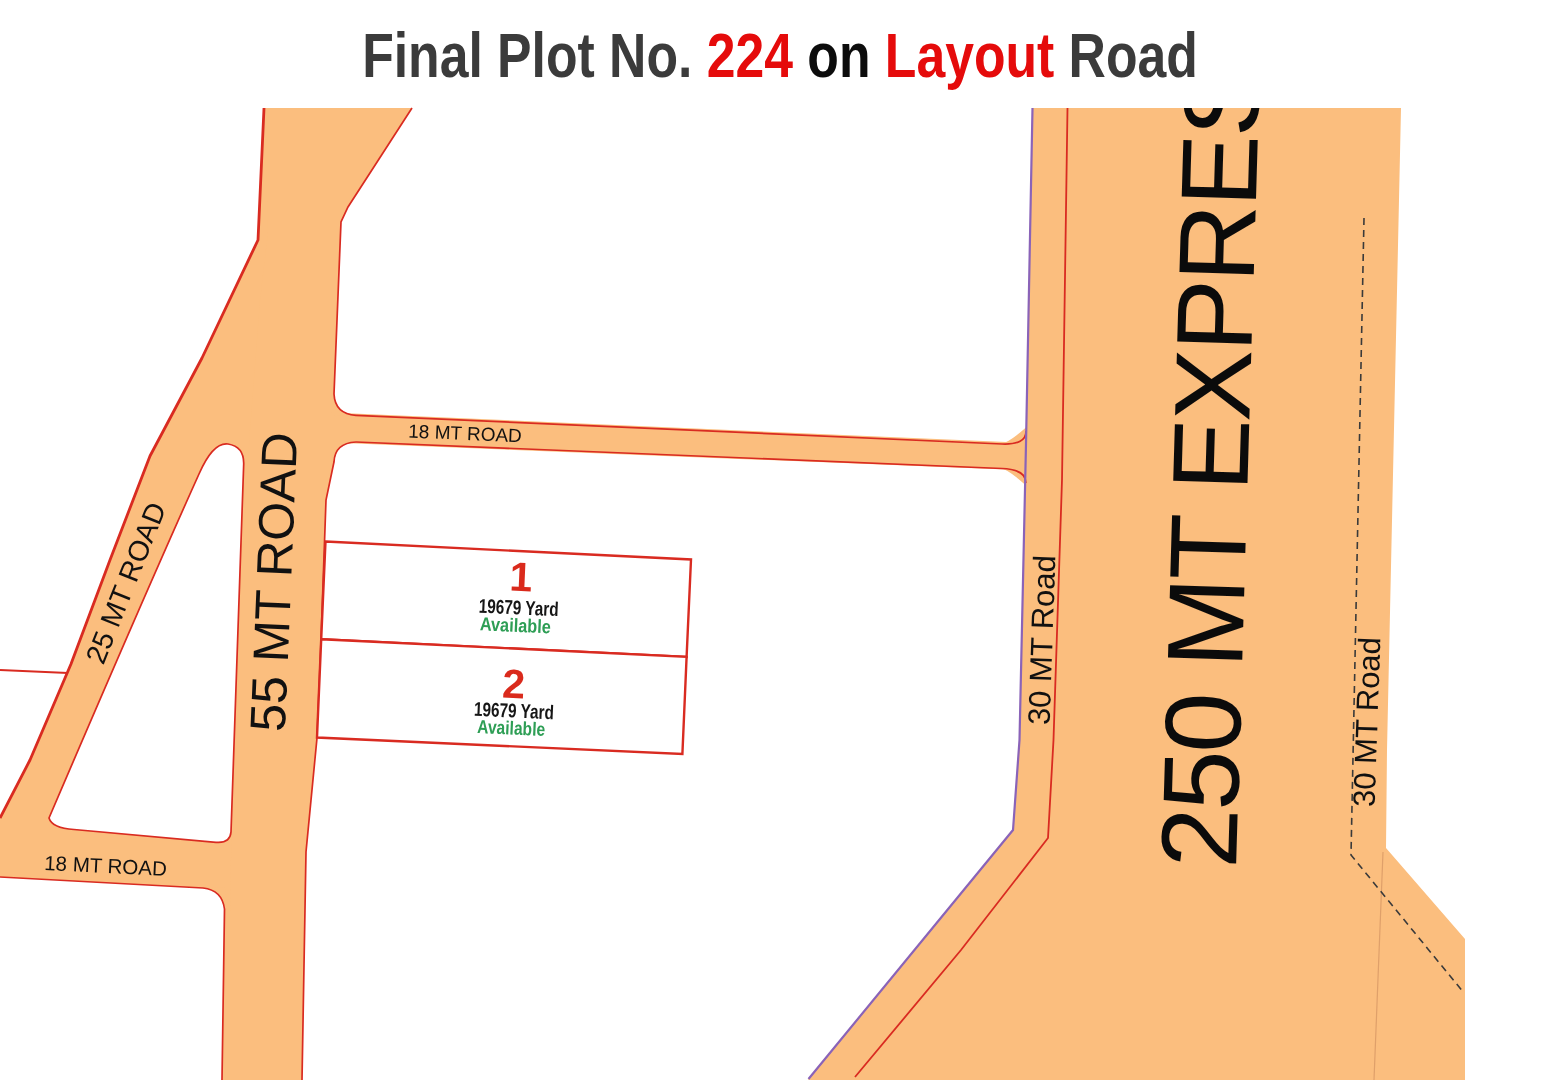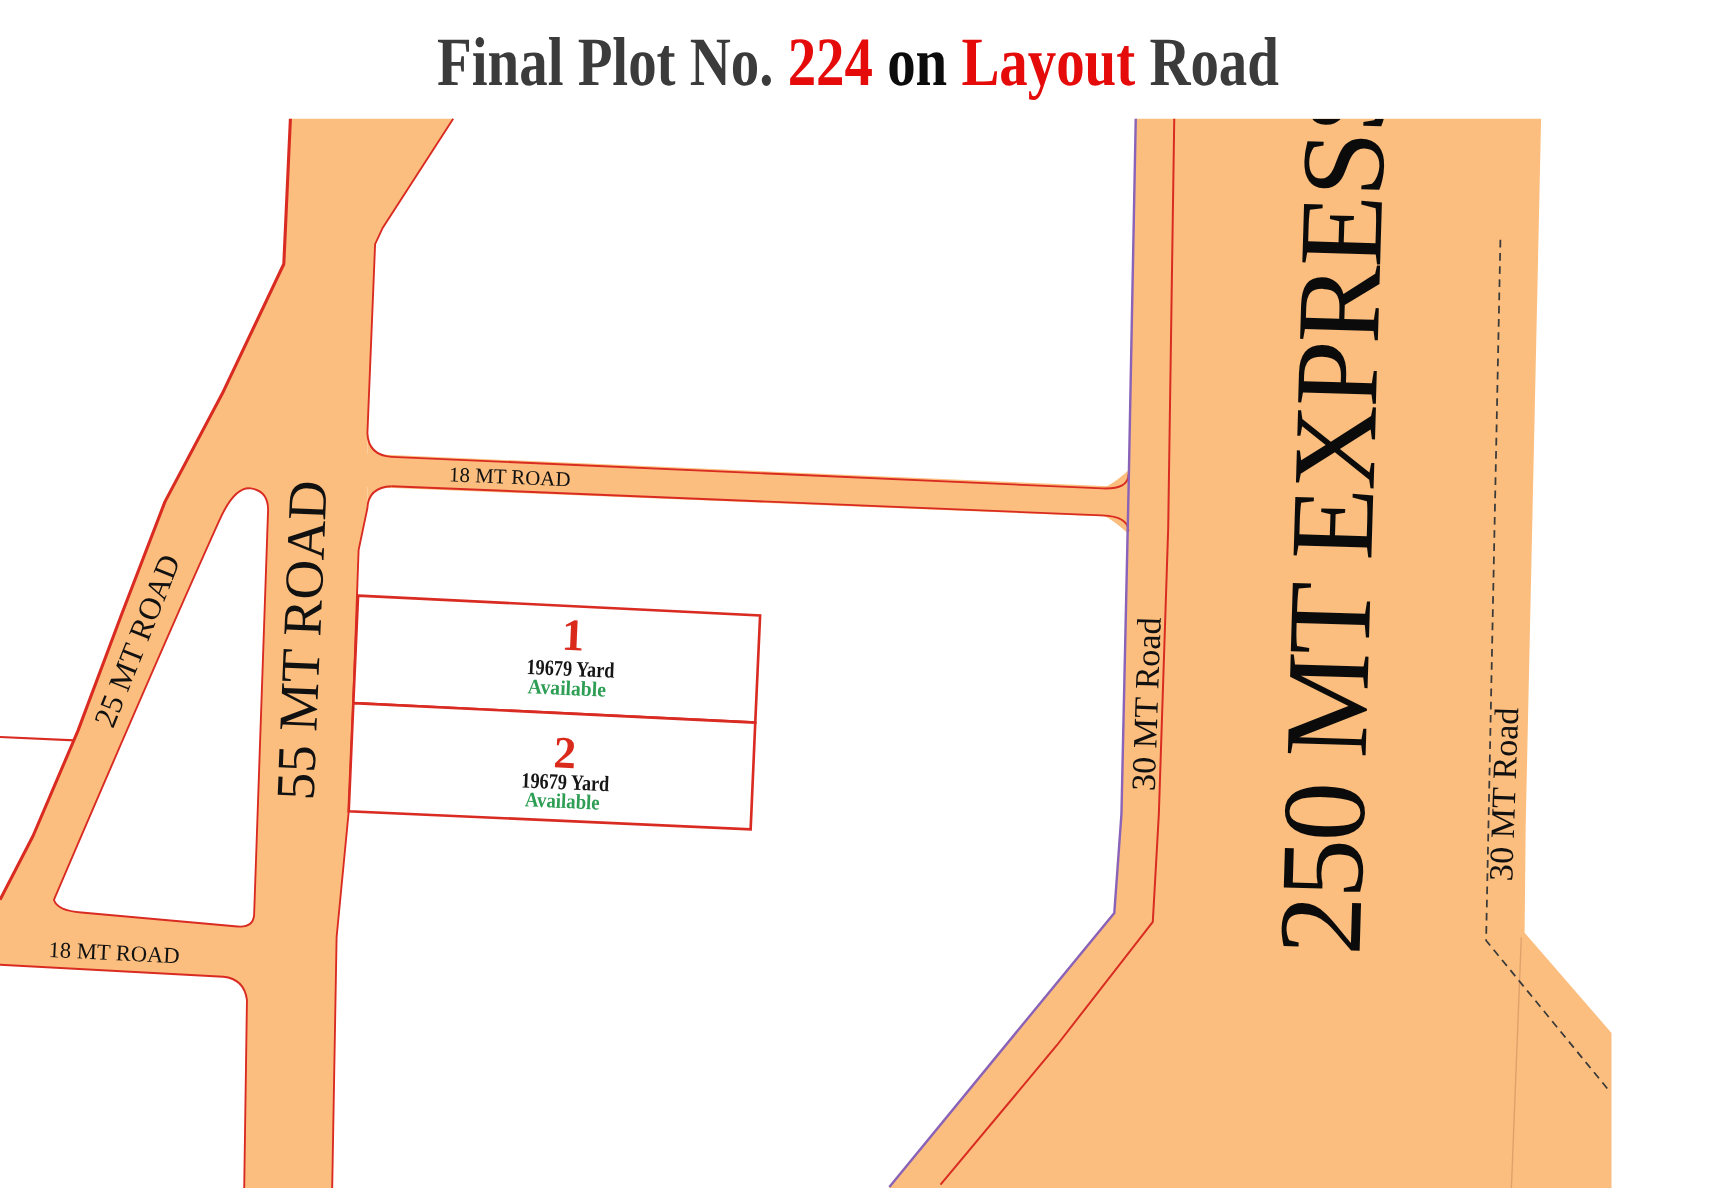--- a/index.html
+++ b/index.html
@@ -1,17 +1,17 @@
 <!DOCTYPE html>
 <html><head>
 <meta charset="utf-8">
 <style>
   html,body{margin:0;padding:0;background:#ffffff;}
   .wrap{position:relative;width:1559px;height:1080px;overflow:hidden;background:#fff;
-        font-family:Liberation Serif, serif;}
+        font-family:Liberation Sans, sans-serif;}
   svg{display:block}
 </style>
 </head>
 <body>
 <div class="wrap">
 <svg width="1559" height="1080" viewBox="0 0 1559 1080">
 
   <rect x="0" y="0" width="1559" height="1080" fill="#ffffff"></rect>
 
   <path d="M264,108 L412,108 L348,207 L341,222 L334,396 L334,462 L326,500 L321,641 L317,738 L306,852 L302,1080

